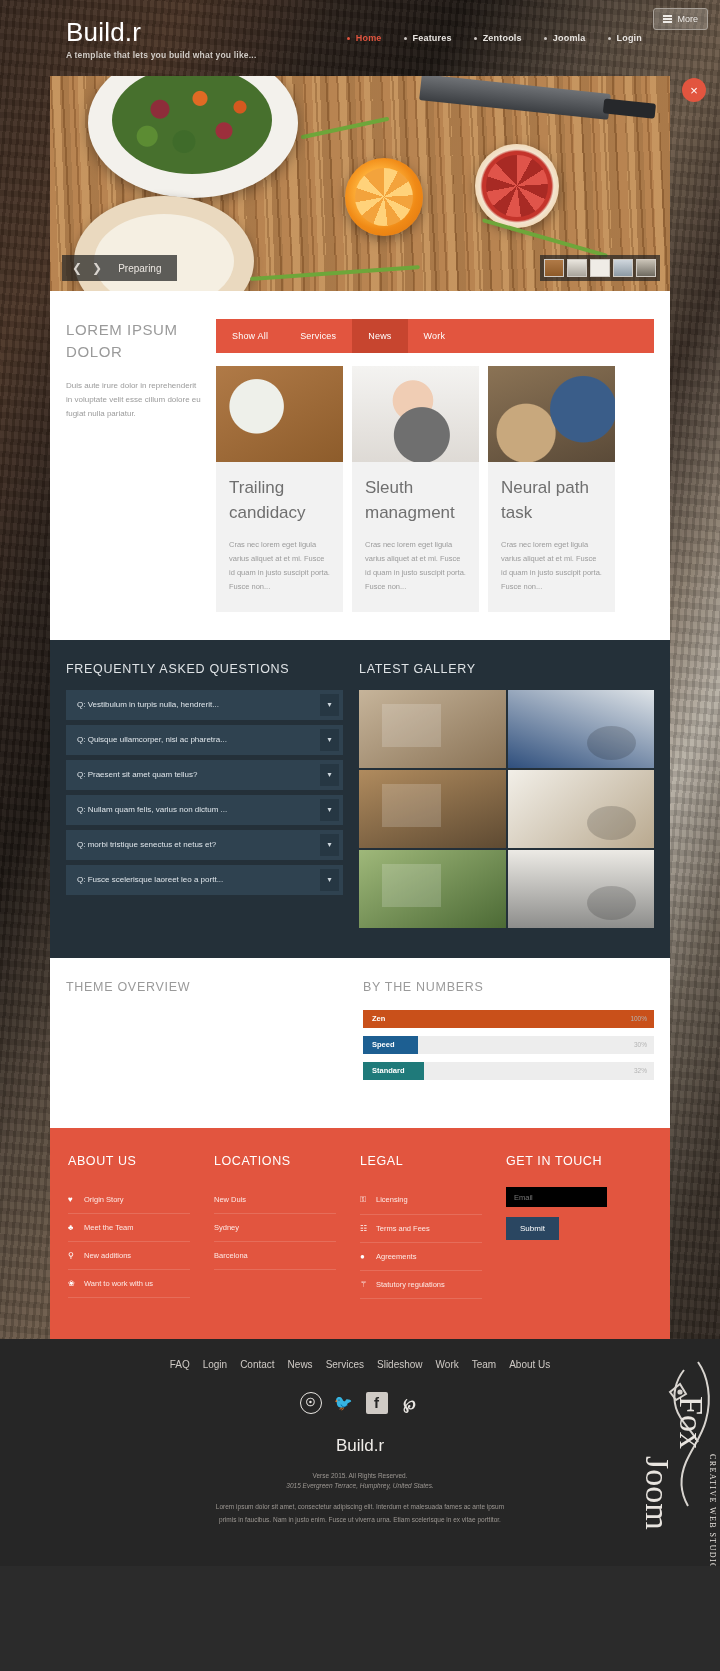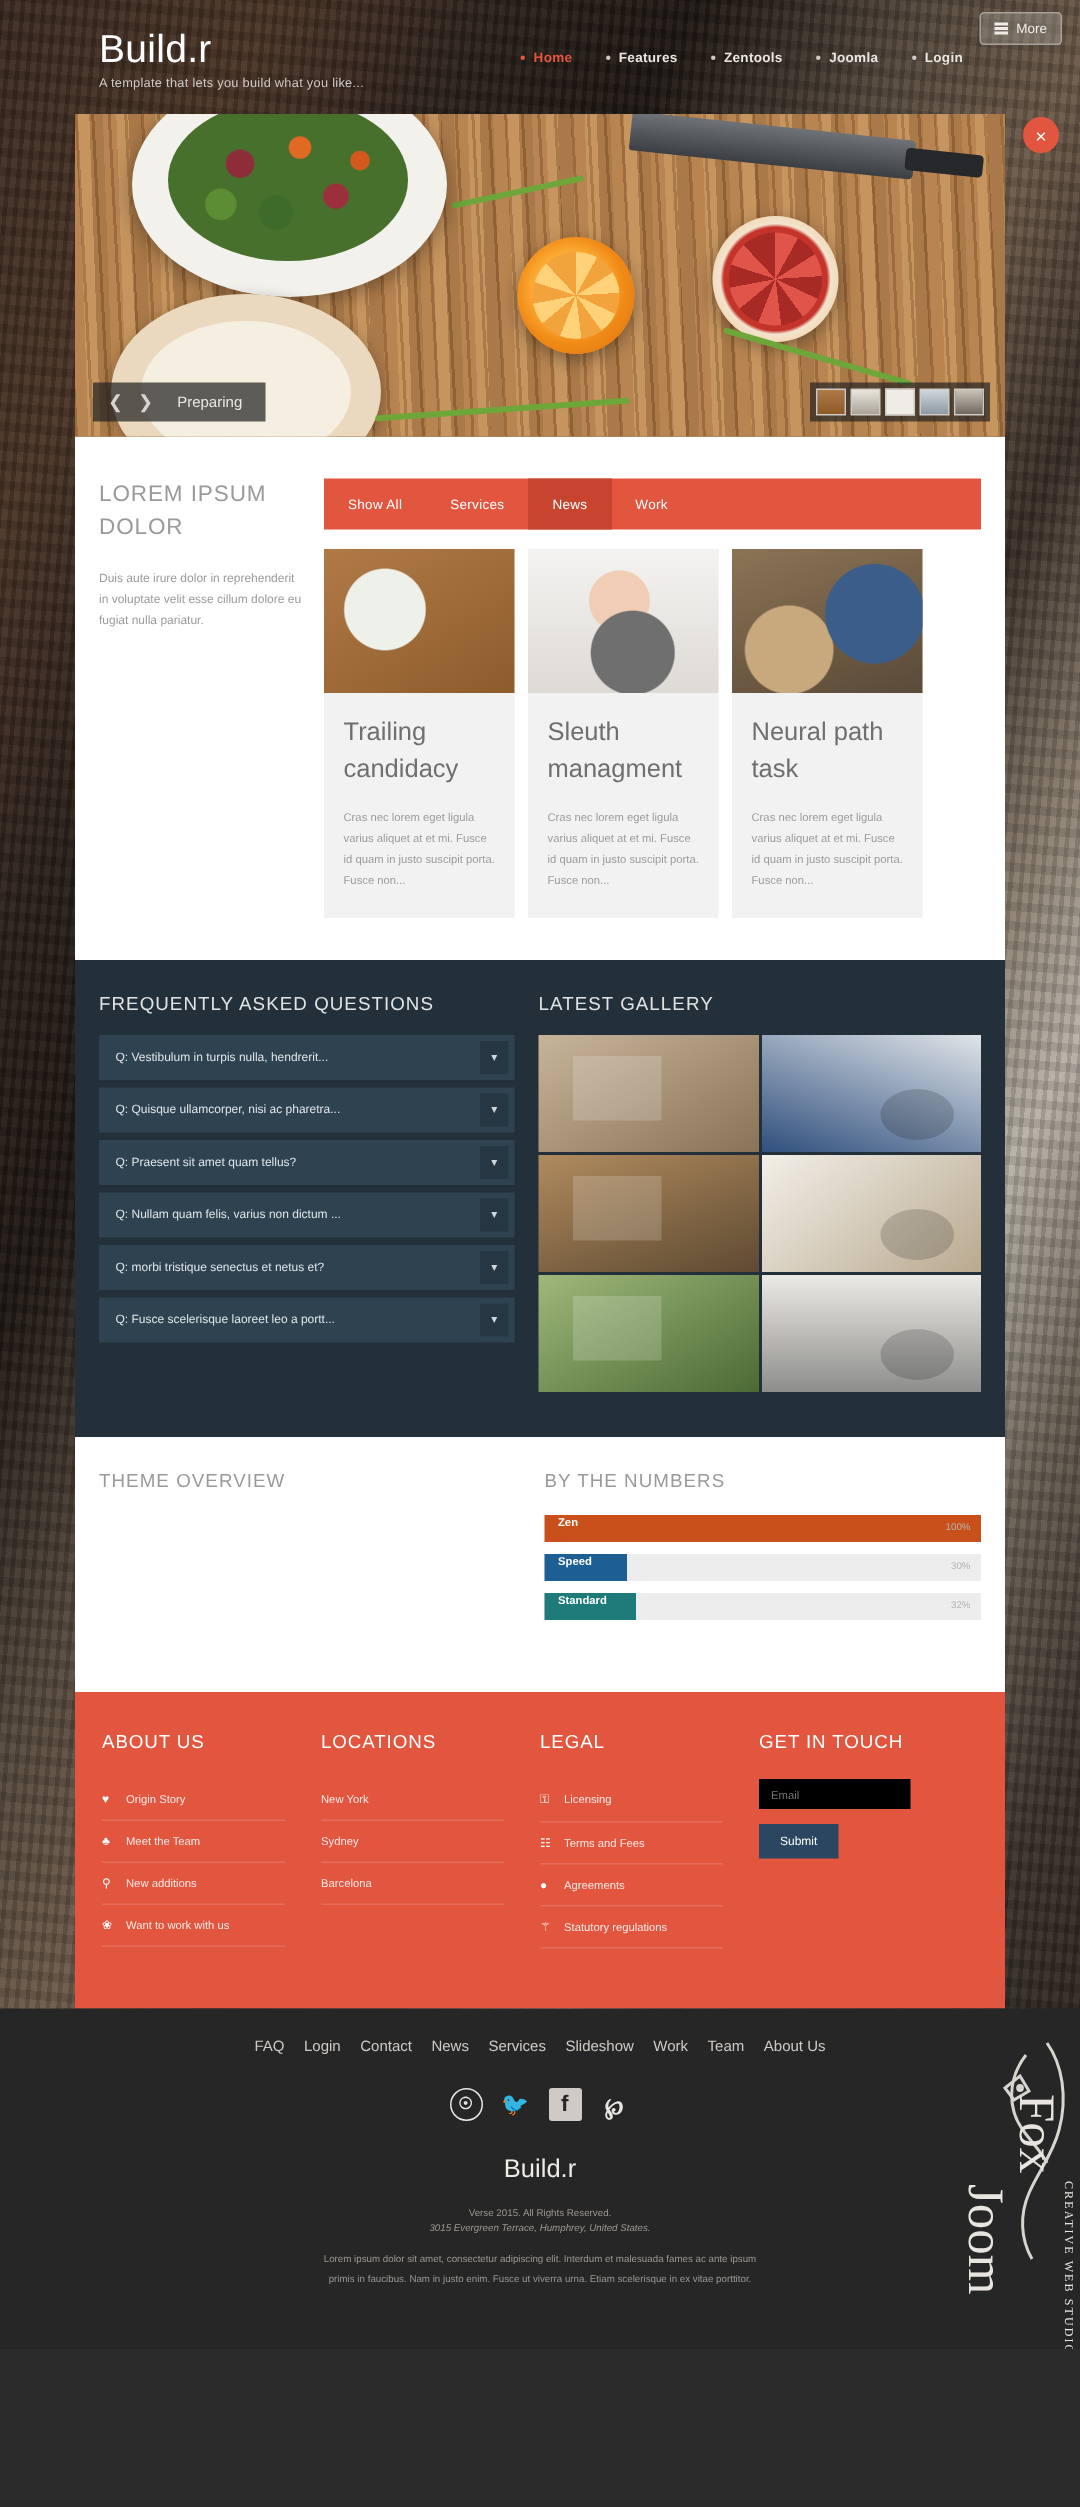--- a/index.html
+++ b/index.html
@@ -36,21 +36,21 @@
   .hdr {
     position: relative;
     height: 76px;
     padding: 18px 50px 0 66px;
   }
   .brand-title {
     font-size: 26px; font-weight: 300; color: #ffffff;
     letter-spacing: .2px; line-height: 1.1;
   }
   .brand-sub {
-    font-size: 8.5px; color: #cfcac5; margin-top: 3px; letter-spacing: .2px;
+    font-size: 8.5px; color: #cfcac5; margin-top: 3px; letter-spacing: .2px; font-weight: bold;
   }
   .topnav {
     position: absolute; top: 33px; right: 78px;
     display: flex; gap: 22px; align-items: center;
   }
   .topnav a {
     font-size: 9px; color: #e9e6e2; text-decoration: none;
     display: flex; align-items: center; gap: 6px; font-weight: 600;
     letter-spacing: .2px;
   }
@@ -284,21 +284,21 @@
     font-size: 12.5px; color: #9a9a9a; font-weight: 300;
     letter-spacing: .7px; text-transform: uppercase; margin-bottom: 16px;
   }
   .col-theme { width: 277px; }
   .col-nums { flex: 1; }
   .bar-row {
     position: relative; height: 18px; background: #ededed; margin-bottom: 8px;
     display: flex; align-items: center;
   }
   .bar-fill {
-    height: 18px; display: flex; align-items: flex-start; padding-left: 9px;
+    height: 18px; display: flex; align-items: center; padding-left: 9px;
     font-size: 7.5px; font-weight: bold; color: #ffffff; white-space: nowrap;
   }
   .bar-pct {
     position: absolute; right: 7px; font-size: 6.5px; color: #b4b4b4;
   }
 
   
   .footer-red {
     background: #e2553f; margin: 0 50px; padding: 26px 18px 40px 18px;
     display: flex;
@@ -571,21 +571,21 @@
             <span>New additions</span>
           </a>
         <a href="#" class="flink">
             <span class="fi">❀</span>
             <span>Want to work with us</span>
           </a>
       </div>
 
       <div class="fcol">
         <div class="fcol-head">LOCATIONS</div>
-        <a href="#" class="flink plain">New York</a>
+        <a href="#" class="flink plain">New Duis</a>
         <a href="#" class="flink plain">Sydney</a>
         <a href="#" class="flink plain">Barcelona</a>
       </div>
 
       <div class="fcol">
         <div class="fcol-head">LEGAL</div>
         <a href="#" class="flink">
             <span class="fi">⚿</span>
             <span>Licensing</span>
           </a>

